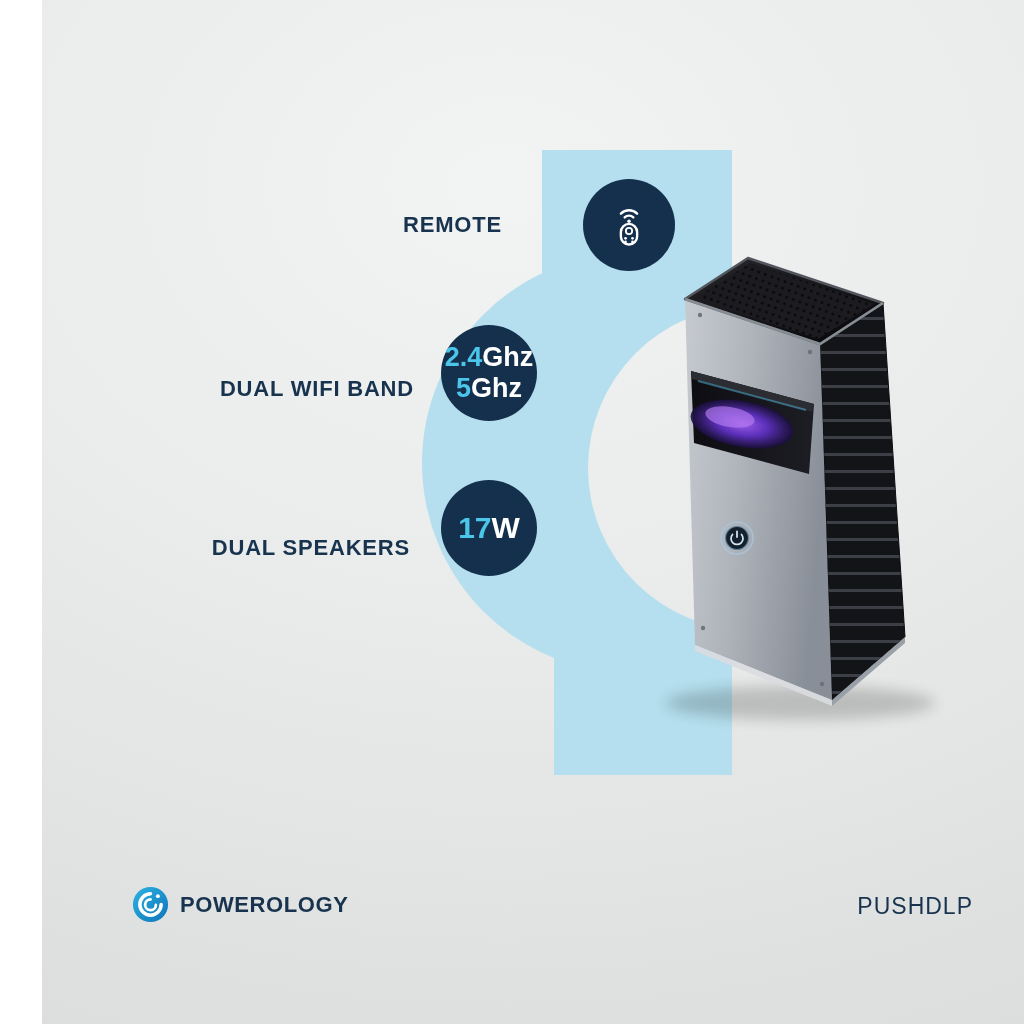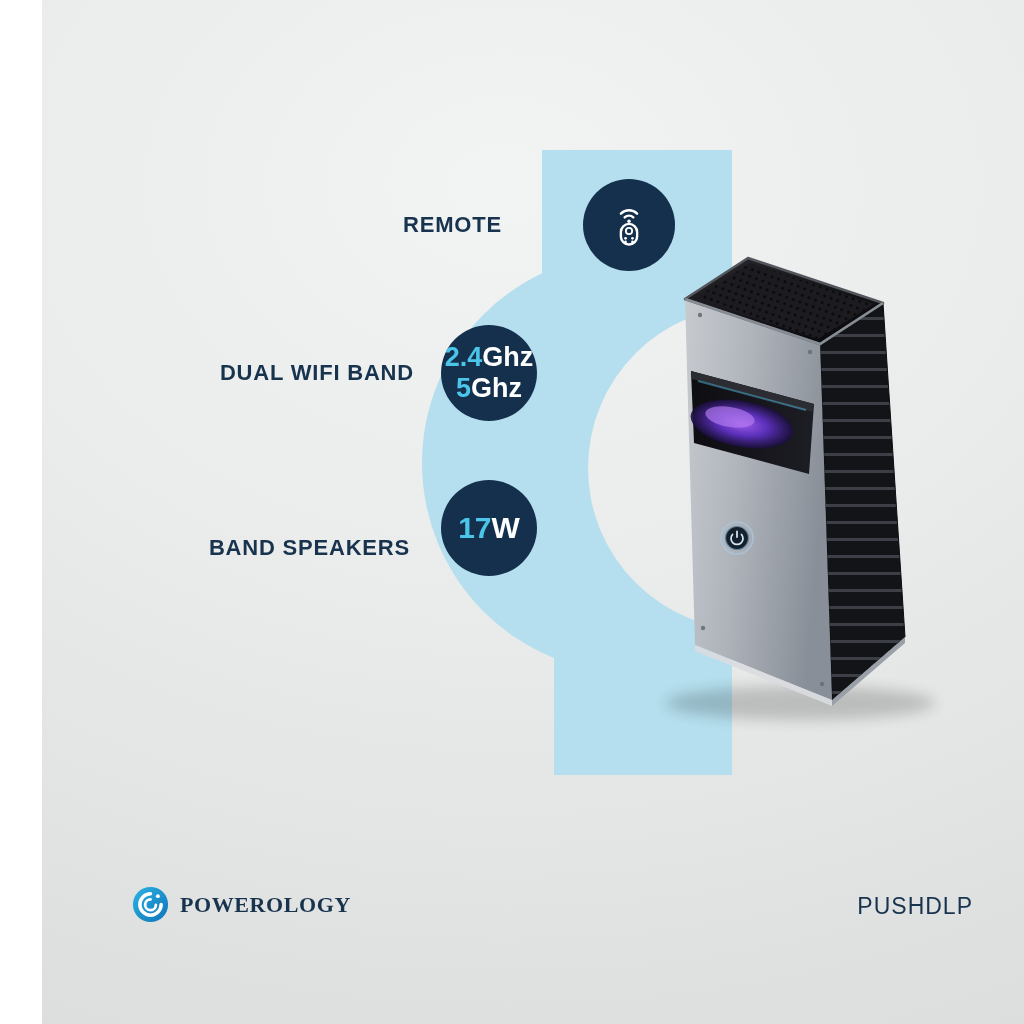--- a/index.html
+++ b/index.html
@@ -16,21 +16,21 @@
   .arc-layer{z-index:1;}
   .product-layer{z-index:2;}
 
   .feature-label{
     position:absolute;z-index:3;
     text-align:right;
     font-size:22px;font-weight:700;letter-spacing:.8px;
     color:var(--text_navy,#17334e);
   }
   #label-remote{left:200px;top:212px;width:260px;}
-  #label-wifi{left:80px;top:360px;width:292px;}
+  #label-wifi{left:80px;top:376px;width:292px;}
   #label-speakers{left:80px;top:535px;width:288px;}
   #label-video{left:150px;top:687px;width:297px;}
 
   .badge{
     position:absolute;z-index:3;border-radius:50%;
     background:var(--badge_navy,#14304c);
     display:flex;flex-direction:column;align-items:center;justify-content:center;
     color:#fff;font-weight:700;
   }
   #badge-remote{left:541px;top:179px;width:92px;height:92px;}
@@ -38,21 +38,21 @@
   #badge-speakers{left:399px;top:480px;width:96px;height:96px;}
   #badge-video{left:541px;top:654px;width:92px;height:92px;}
 
   .badge-line{line-height:1.15;font-size:27px;font-weight:700;white-space:nowrap;}
   .badge-big{font-size:30px;font-weight:700;white-space:nowrap;}
   .accent{color:var(--accent_cyan,#4cc5ea);}
   .unit{color:#ffffff;}
 
   .brand-lockup{
     position:absolute;z-index:3;left:90px;top:886px;
-    display:flex;align-items:center;gap:11px;font-family:Liberation Serif, serif;
+    display:flex;align-items:center;gap:11px;
   }
   .brand-name{
     font-size:22px;font-weight:700;letter-spacing:.6px;
     color:var(--text_navy,#17334e);
   }
   .model-code{
     position:absolute;z-index:3;right:93px;top:893px;
     font-size:23px;font-weight:400;letter-spacing:1px;
     color:var(--text_navy,#17334e);
   }
@@ -134,21 +134,21 @@
     </g>
 
     <circle cx="658" cy="315" r="2.2" fill="#71767d"></circle>
     <circle cx="768" cy="352" r="2.2" fill="#6c727a"></circle>
     <circle cx="661" cy="628" r="2.2" fill="#71767d"></circle>
     <circle cx="780" cy="684" r="2.2" fill="#6c727a"></circle>
   </svg>
 
   <div class="feature-label" id="label-remote">REMOTE</div>
   <div class="feature-label" id="label-wifi">DUAL WIFI BAND</div>
-  <div class="feature-label" id="label-speakers">BAND SPEAKERS</div>
+  <div class="feature-label" id="label-speakers">DUAL SPEAKERS</div>
 
   <div class="badge" id="badge-remote">
     <svg width="52" height="52" viewBox="0 0 48 48">
       <g fill="none" stroke="#ffffff" stroke-width="2.2" stroke-linecap="round">
         <path d="M16.5 13.5 a 10.5 10.5 0 0 1 15 0"></path>
         <path d="M20 17 a 5.6 5.6 0 0 1 8 0"></path>
       </g>
       <circle cx="24" cy="20.6" r="1.6" fill="#ffffff"></circle>
       <rect x="16.5" y="23" width="15" height="19" rx="7.5" fill="none" stroke="#ffffff" stroke-width="2.2"></rect>
       <circle cx="24" cy="29.5" r="2.9" fill="none" stroke="#ffffff" stroke-width="1.7"></circle>

